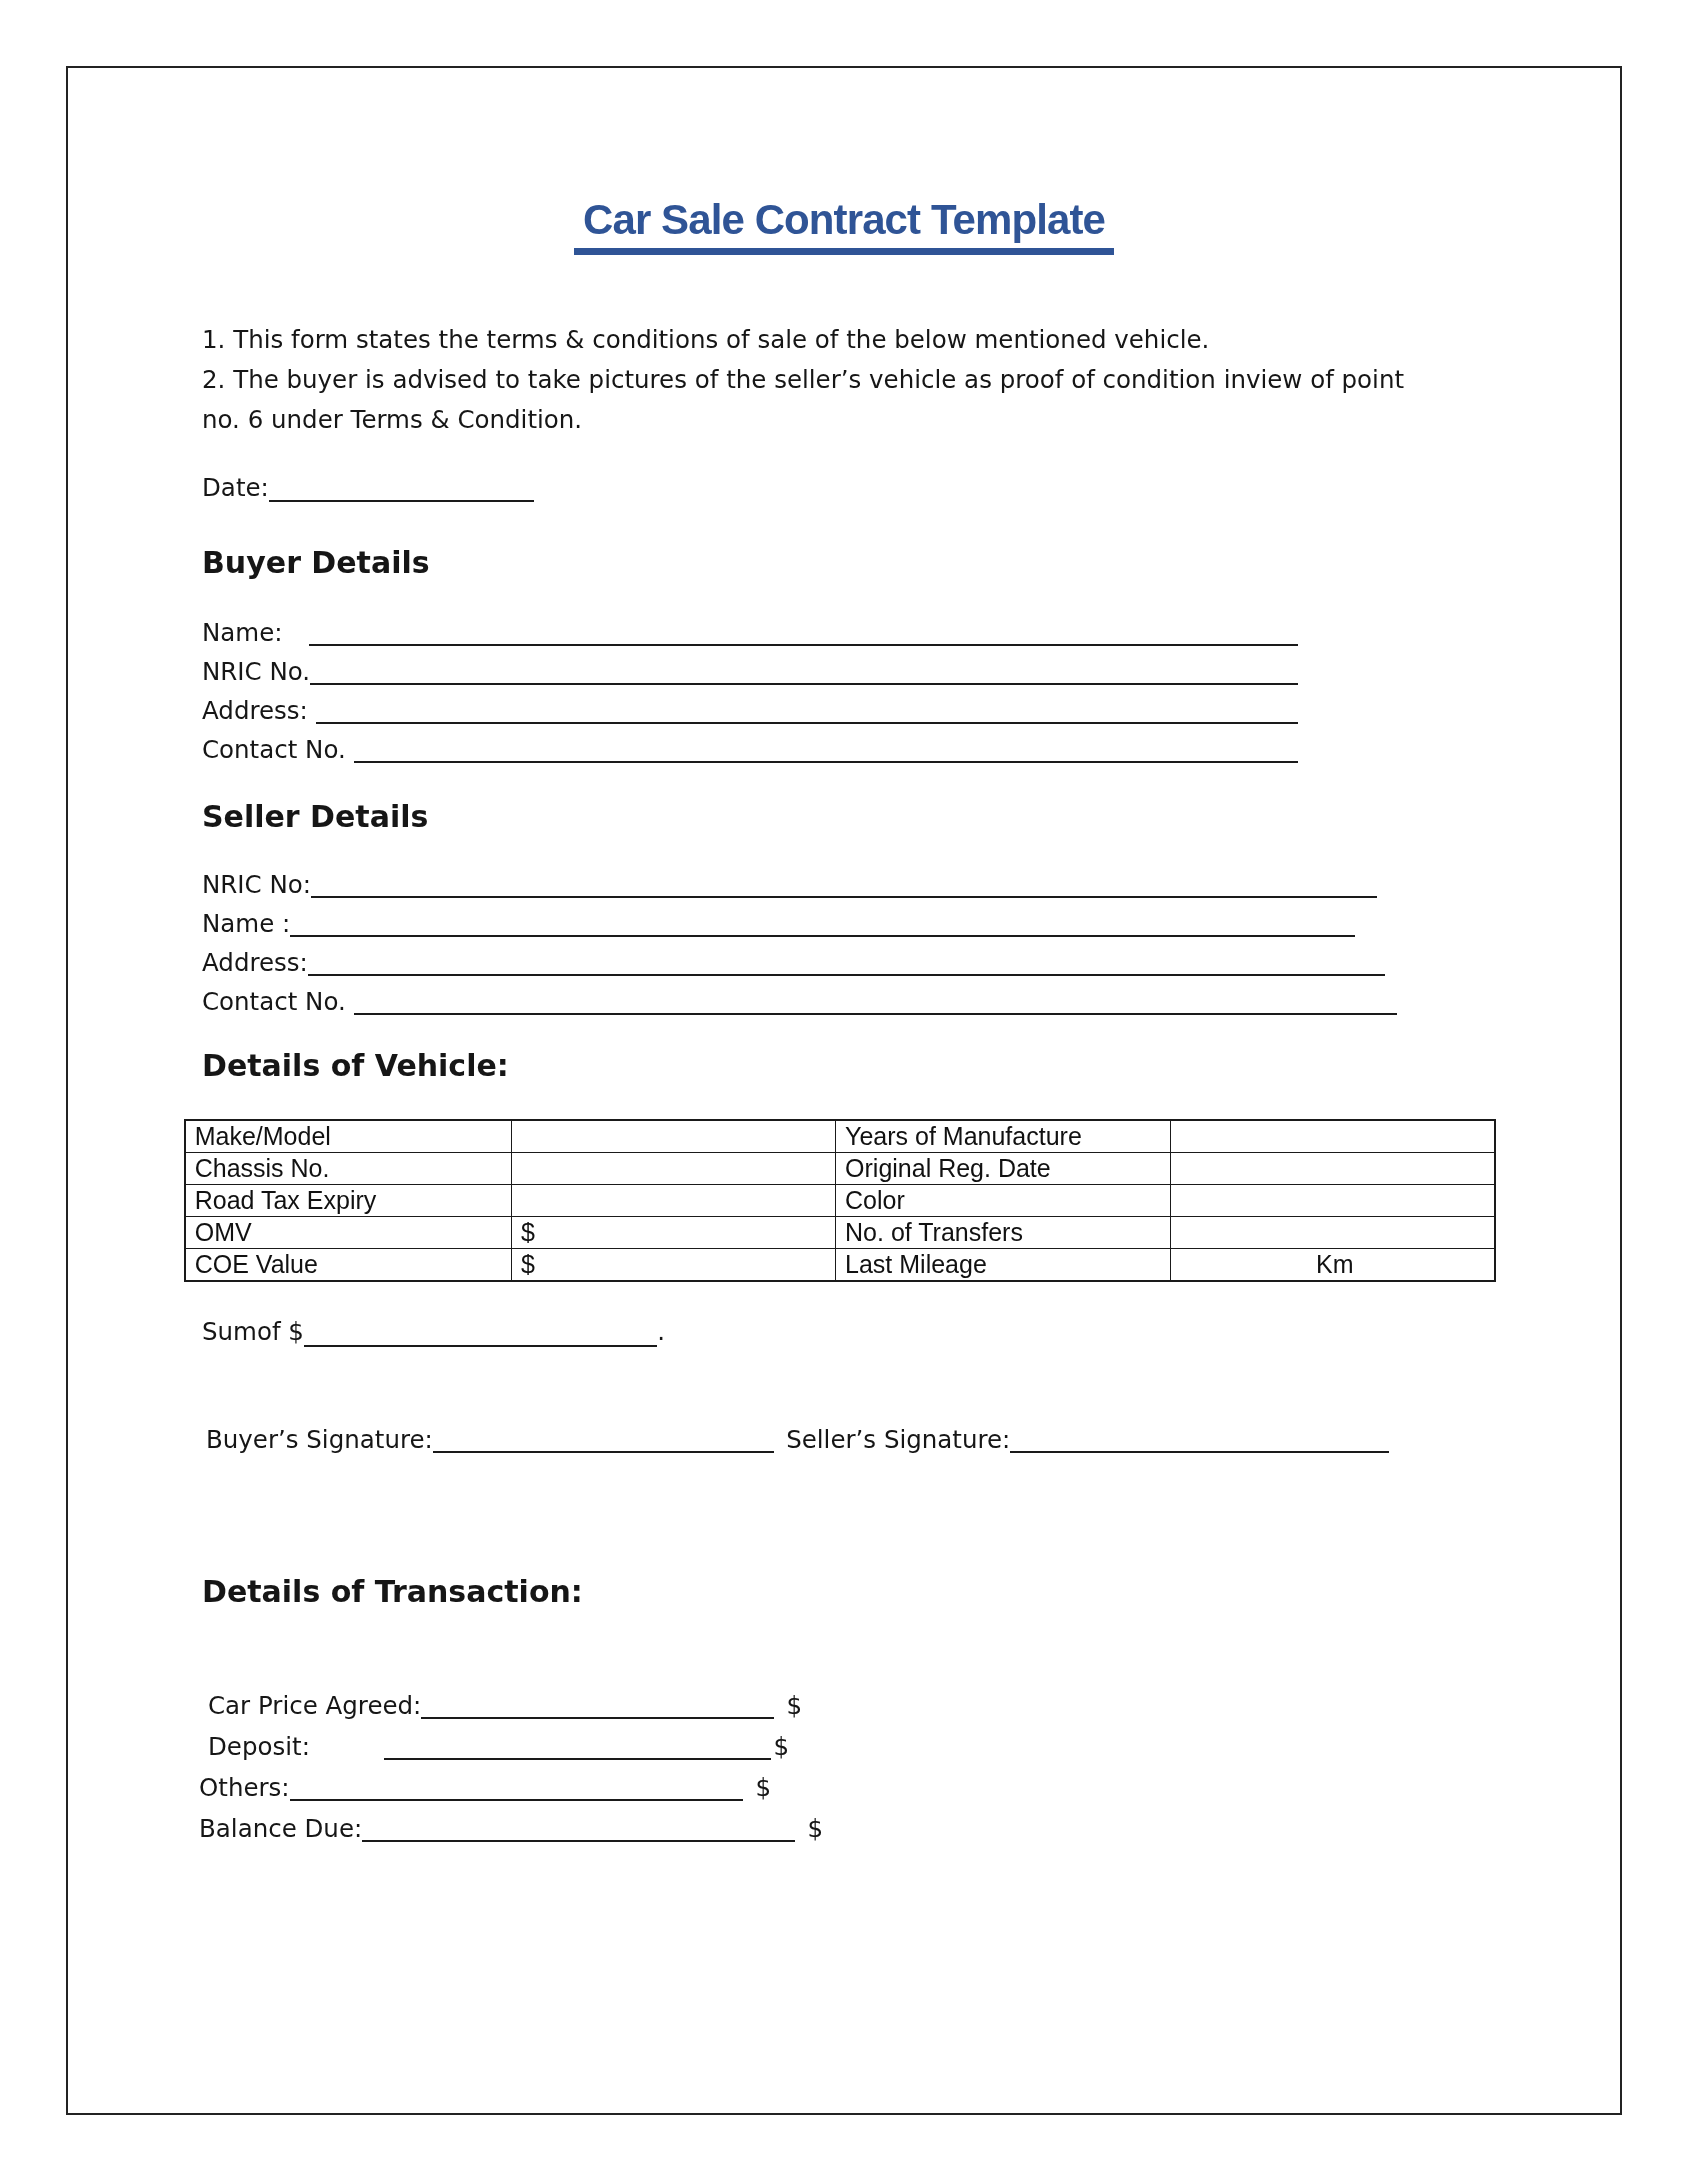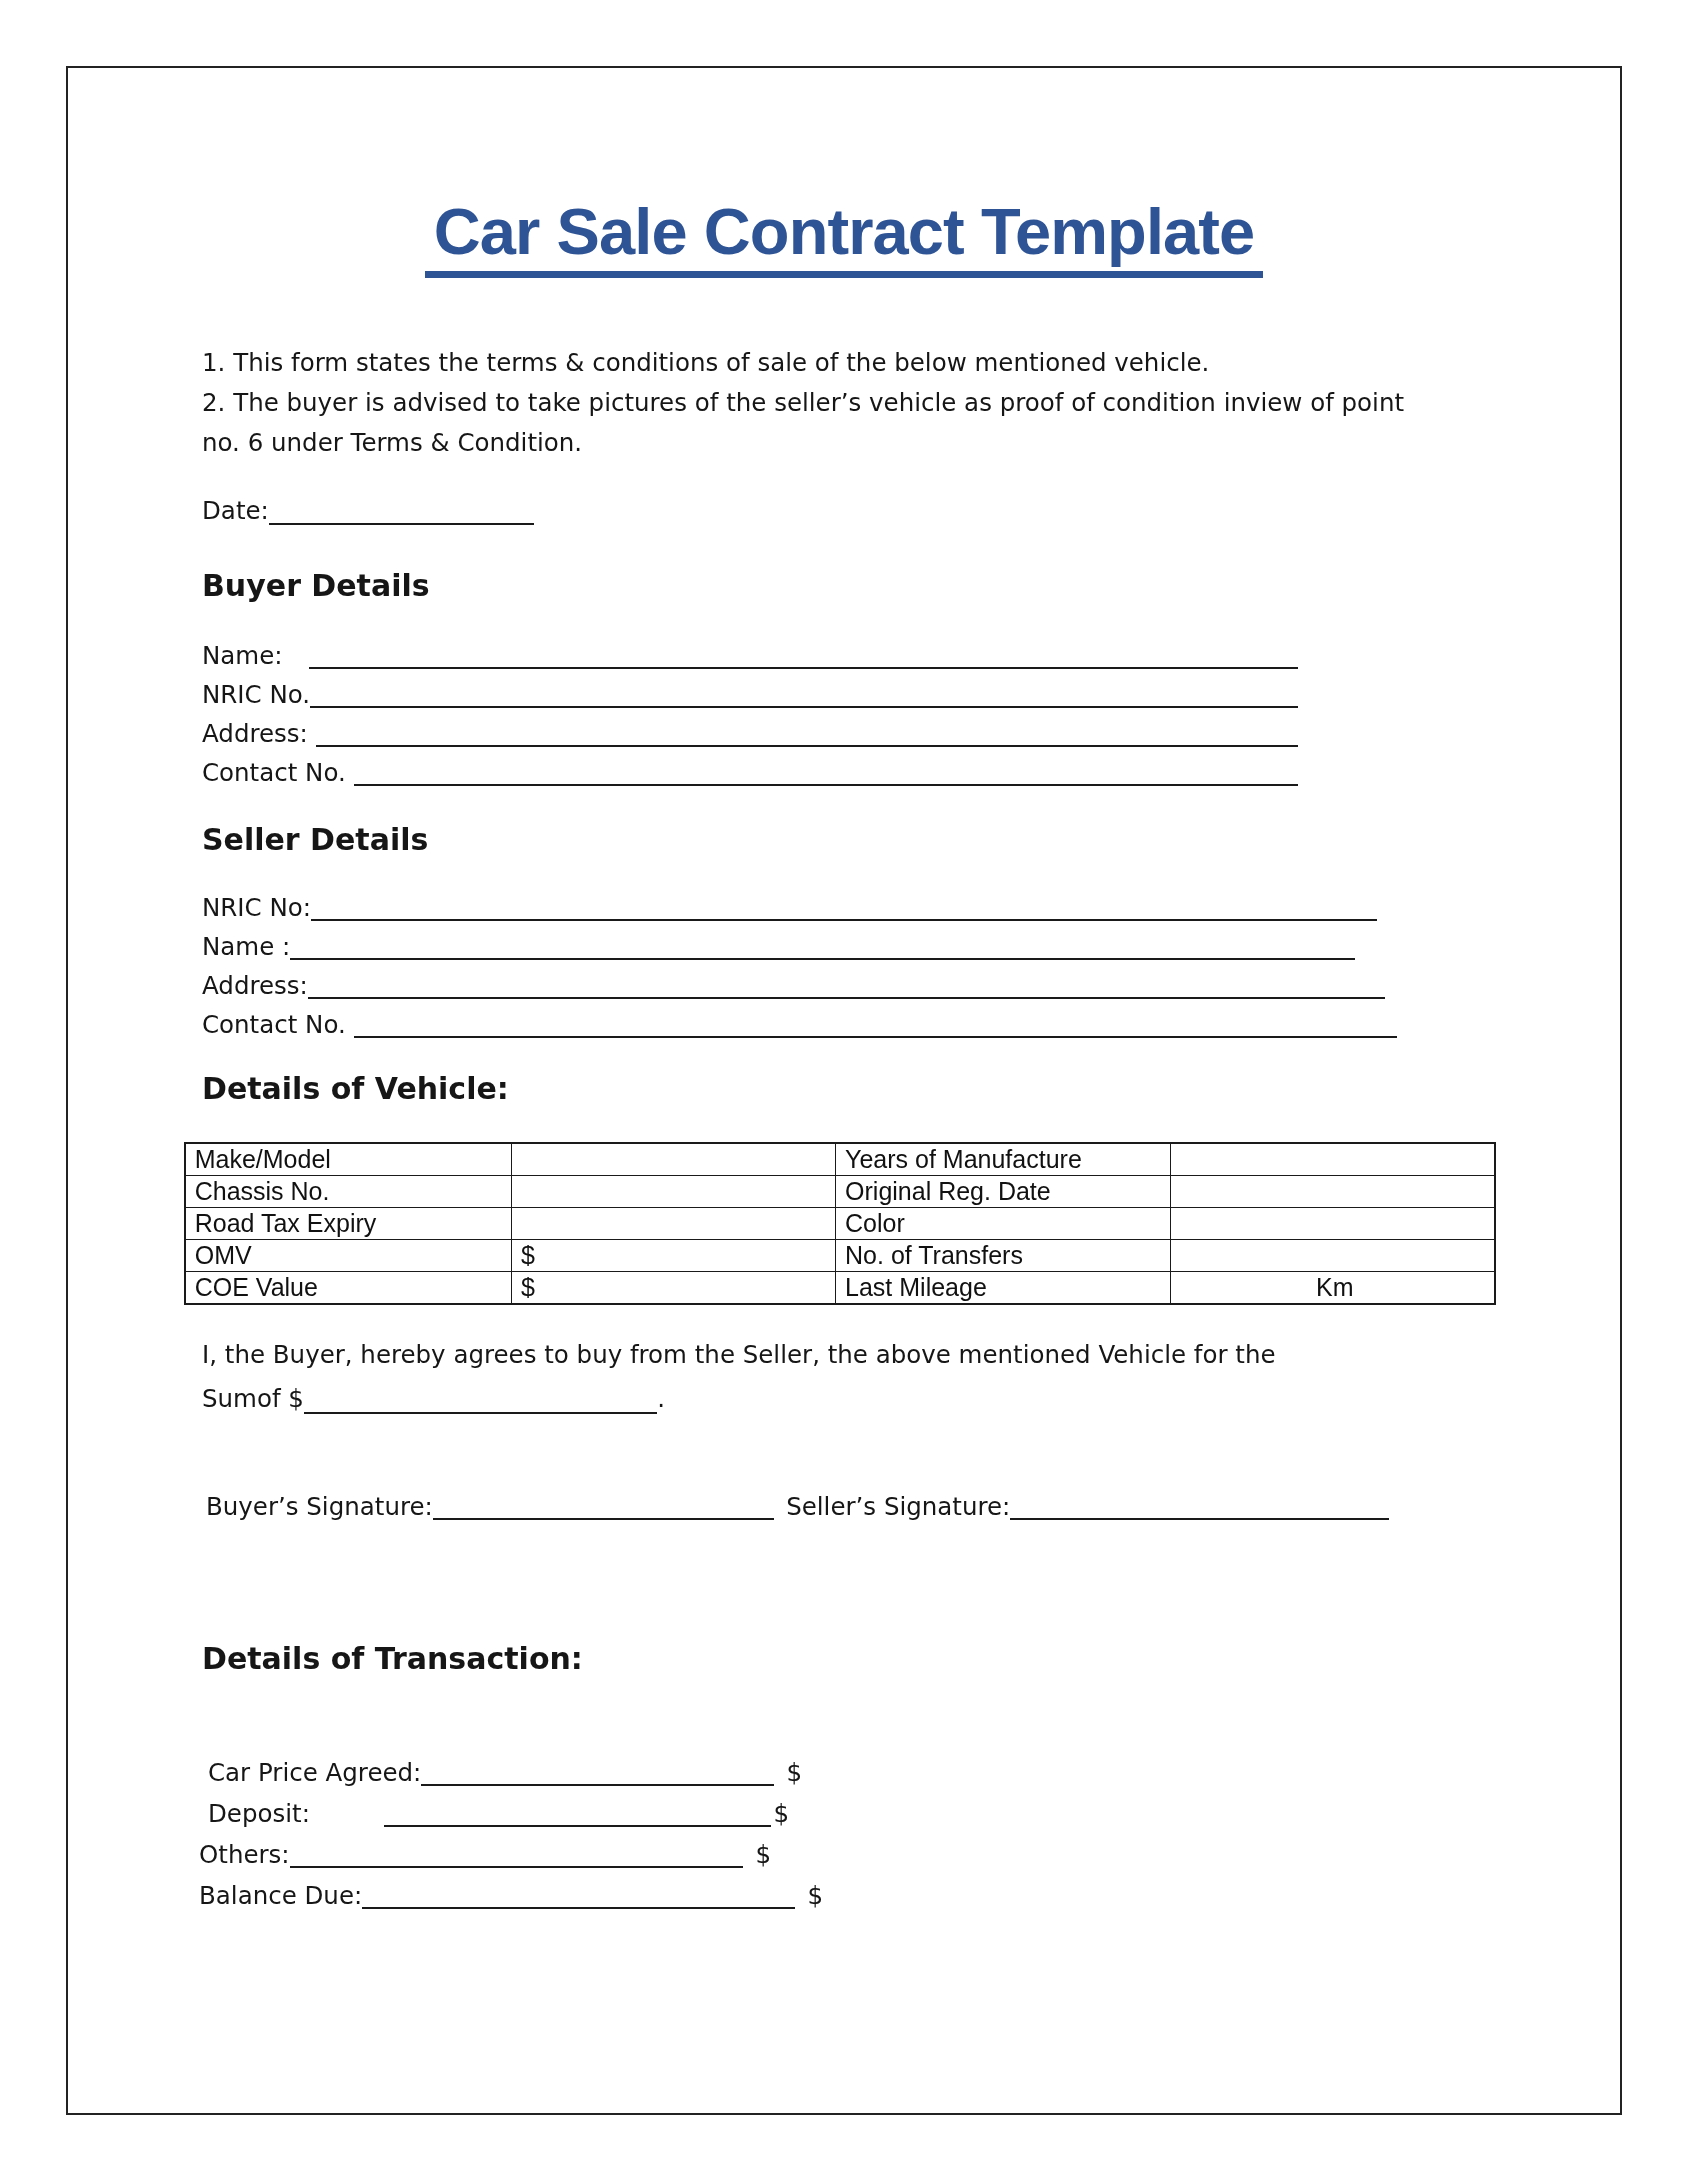--- a/index.html
+++ b/index.html
@@ -10,21 +10,21 @@
   }
   .border-box{
     position:absolute;left:66px;top:66px;width:1556px;height:2049px;
     border:2.6px solid #232323;box-sizing:border-box;background:#ffffff;
   }
   
   .title-wrap{margin-top:131px;text-align:center;}
   .doc-title{
     display:inline-block;
     font-family:"Liberation Sans",sans-serif;font-weight:bold;
-    font-size:65px;line-height:1.0;color:#2f5496;
+    font-size:42px;line-height:1.0;color:#2f5496;
     border-bottom:7.9px solid #2f5496;padding:0 8.7px 7px 8.7px;
     letter-spacing:-0.9px;
   }
   
   .intro{margin:65px 0 0 134px;font-size:24.5px;line-height:40px;}
   .bline{white-space:nowrap;}
   .sec-h{font-size:30px;font-weight:bold;margin:0 0 0 134px;line-height:40px;white-space:nowrap;}
   .mt-buyer-h{margin-top:35px;}
   .mt-seller-h{margin-top:28px;}
   .mt-vehicle-h{margin-top:24.5px;}
@@ -162,21 +162,20 @@
     <tr>
       <td class="c1">COE Value</td>
       <td class="c2">$</td>
       <td class="c3">Last Mileage</td>
       <td class="c4 km-cell">Km</td>
     </tr>
   </tbody>
     </table>
 
   <div class="agree">
-    <div class="bline">I, the Buyer, hereby agrees to buy from the Seller, the above mentioned Vehicle for the</div>
     <div class="frow sum-row">
       <span class="lbl">Sumof $</span>
       <span class="fill"></span>
       <span class="lbl">.</span>
     </div>
   </div>
 
   <div class="sig-row">
     <div class="frow sig-buyer">
       <span class="lbl">Buyer’s Signature:</span>

